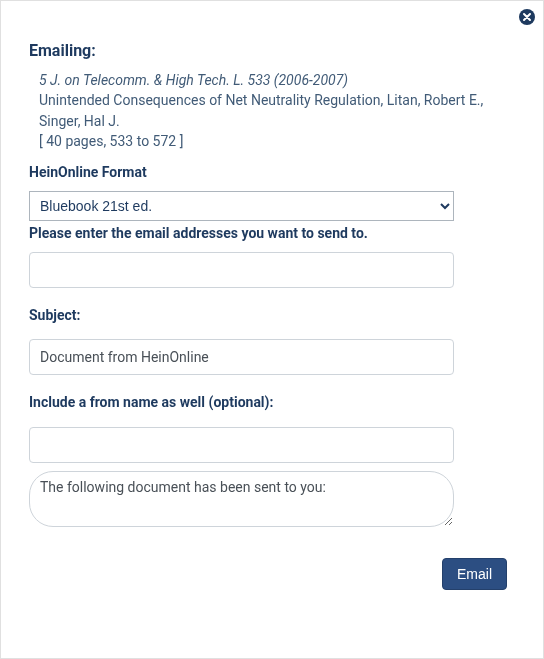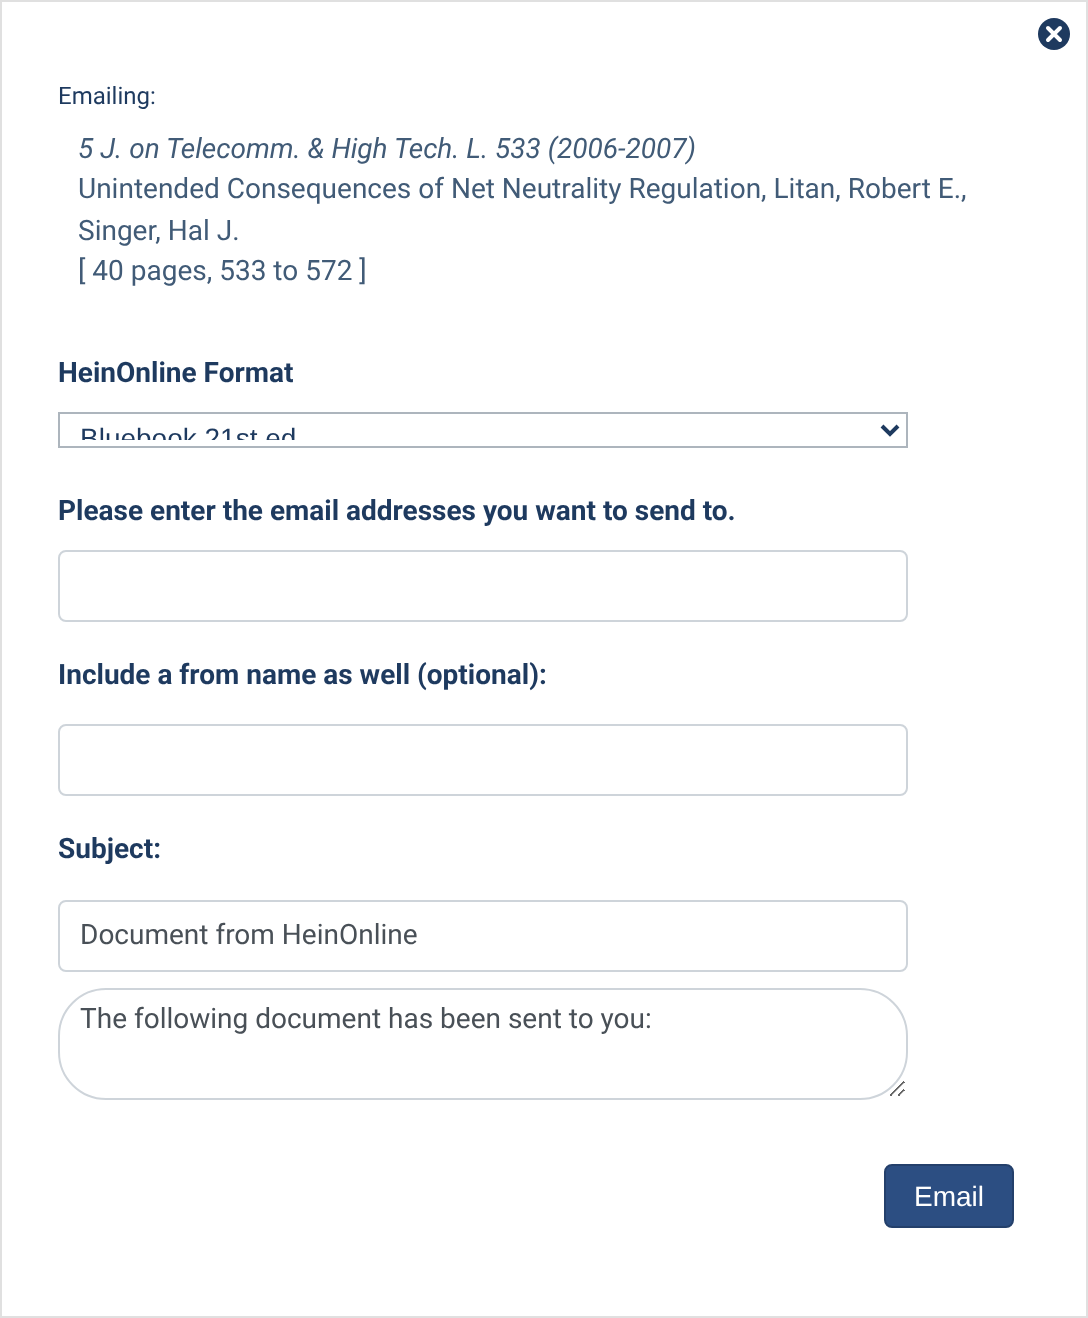--- a/index.html
+++ b/index.html
@@ -30,52 +30,52 @@
     background: transparent;
     cursor: pointer;
     padding: 0;
     display: flex;
     align-items: center;
     justify-content: center;
   }
   .close-btn svg { display: block; }
   .section-title {
     color: #1e3a5f;
-    font-weight: 400;
+    font-weight: 700;
     margin-bottom: 8px;
-    font-size: 12px;
+    font-size: 16px;
   }
   .emailing-block .section-title { margin-top: 10px; margin-bottom: 10px; }
   .doc-info {
     padding-left: 10px;
     color: #415b77;
     line-height: 1.45;
-    margin-bottom: 32px;
+    margin-bottom: 12px;
     font-size: 14px;
   }
   .doc-citation { font-style: italic; }
   .label {
     color: #1e3a5f;
     font-weight: 700;
     font-size: 14px;
     margin-bottom: 6px;
     margin-top: 18px;
     line-height: 1.4;
   }
-  .label-group { margin-top: 18px; }
+  .label-group { margin-top: 2px; }
   .label-line {
     color: #1e3a5f;
     font-weight: 700;
     font-size: 14px;
     line-height: 1.5;
   }
   select.form-control {
     width: 425px;
     max-width: 100%;
-    height: 18px;
+    height: 30px;
     border: 1px solid #adb5bd;
     background: #fff;
     color: #1e3a5f;
     font-size: 14px;
     padding: 3px 6px;
     margin-top: 2px;
   }
   input.form-control, textarea.form-control {
     width: 425px;
     max-width: 100%;
@@ -139,27 +139,27 @@
       <option>Bluebook 21st ed.</option>
     </select>
   </div>
 
   <div class="label-group">
     <div class="label-line">Please enter the email addresses you want to send to.</div>
     <input type="text" class="form-control" value="" style="">
   </div>
 
   <div>
-    <div class="label">Include a from name as well (optional):</div>
-    <input type="text" class="form-control" value="" style="">
+    <div class="label">Subject:</div>
+    <input type="text" class="form-control" value="Document from HeinOnline" style="">
   </div>
 
   <div>
-    <div class="label">Subject:</div>
-    <input type="text" class="form-control" value="Document from HeinOnline" style="">
+    <div class="label">Include a from name as well (optional):</div>
+    <input type="text" class="form-control" value="" style="">
   </div>
 
   <div>
     <textarea class="form-control" style="">The following document has been sent to you:</textarea>
   </div>
 
   <div class="btn-row">
     <button class="btn-primary">Email</button>
   </div>
 

